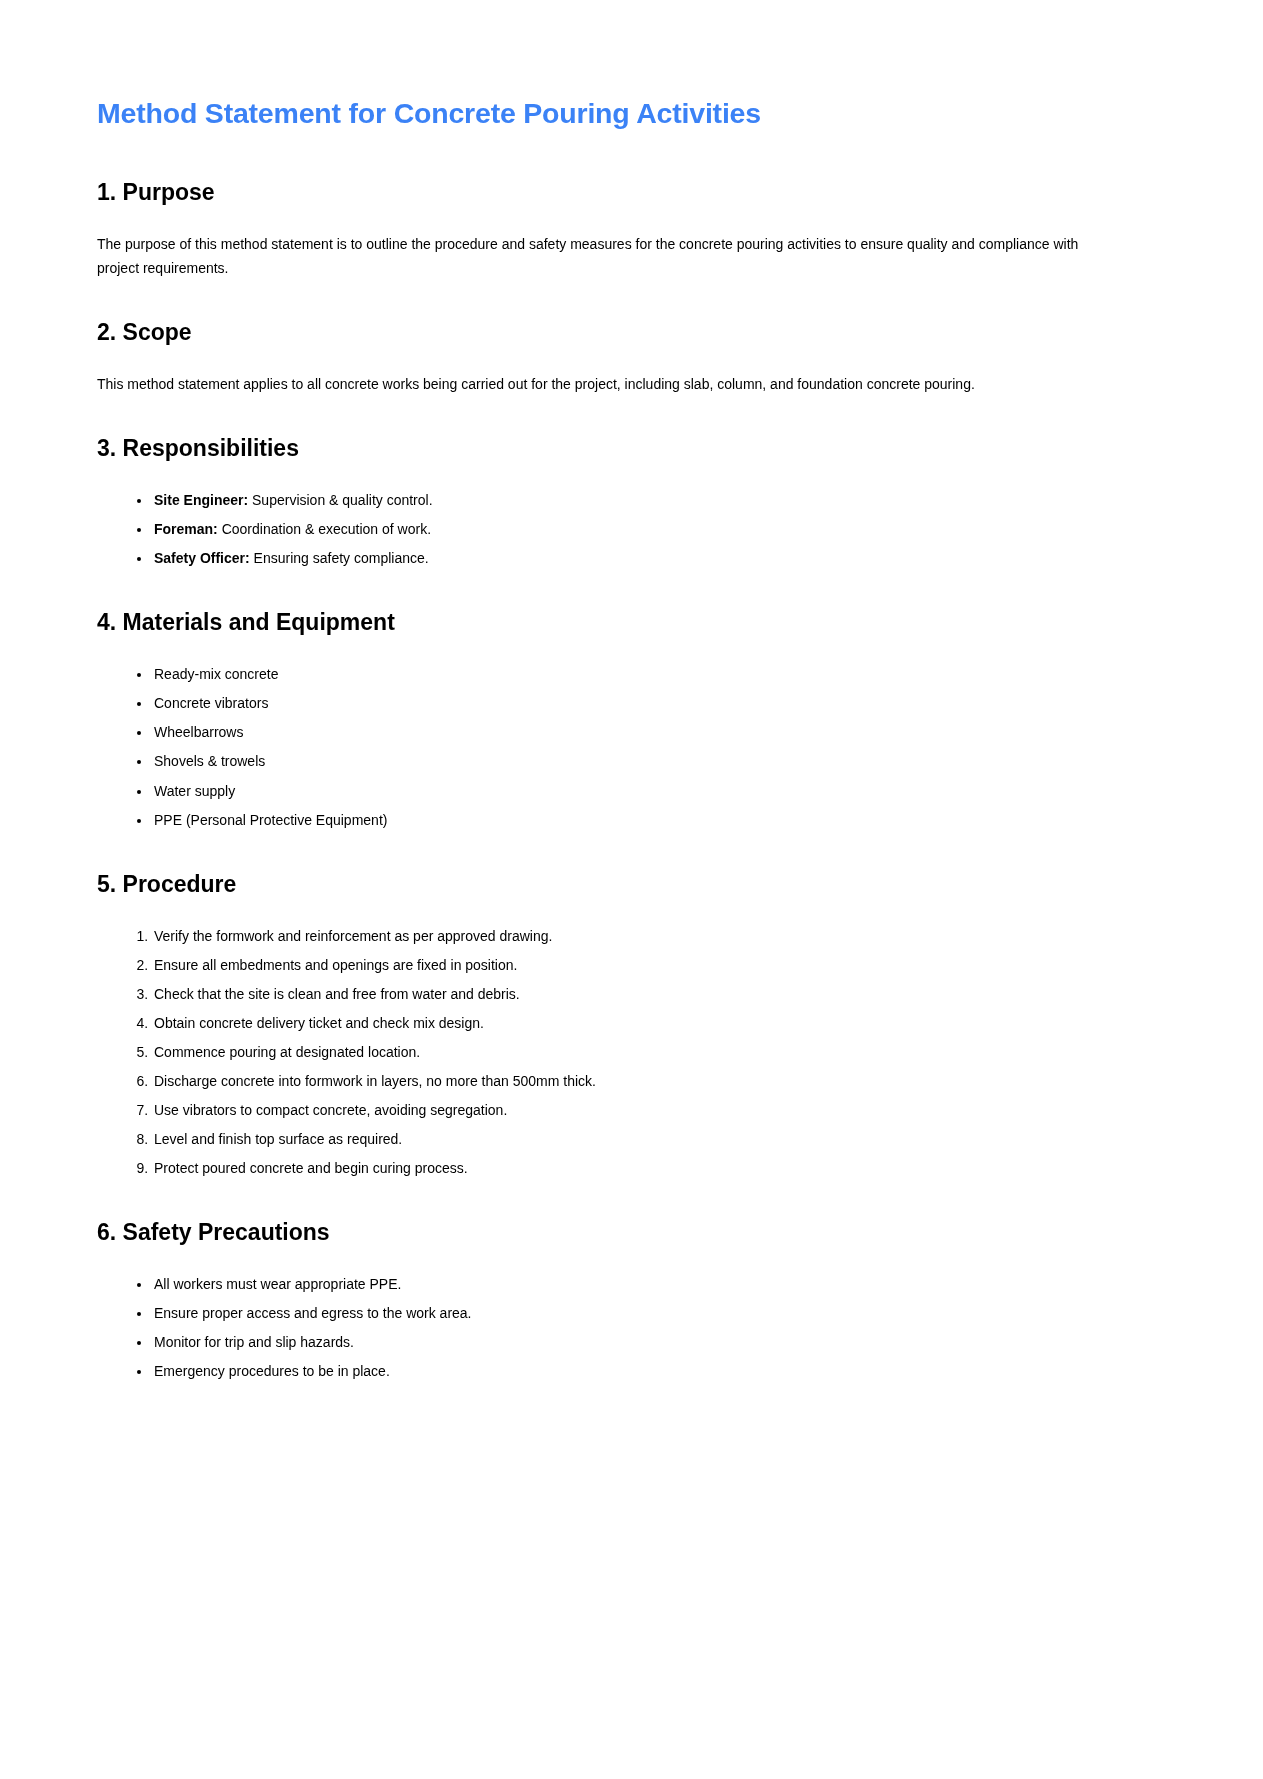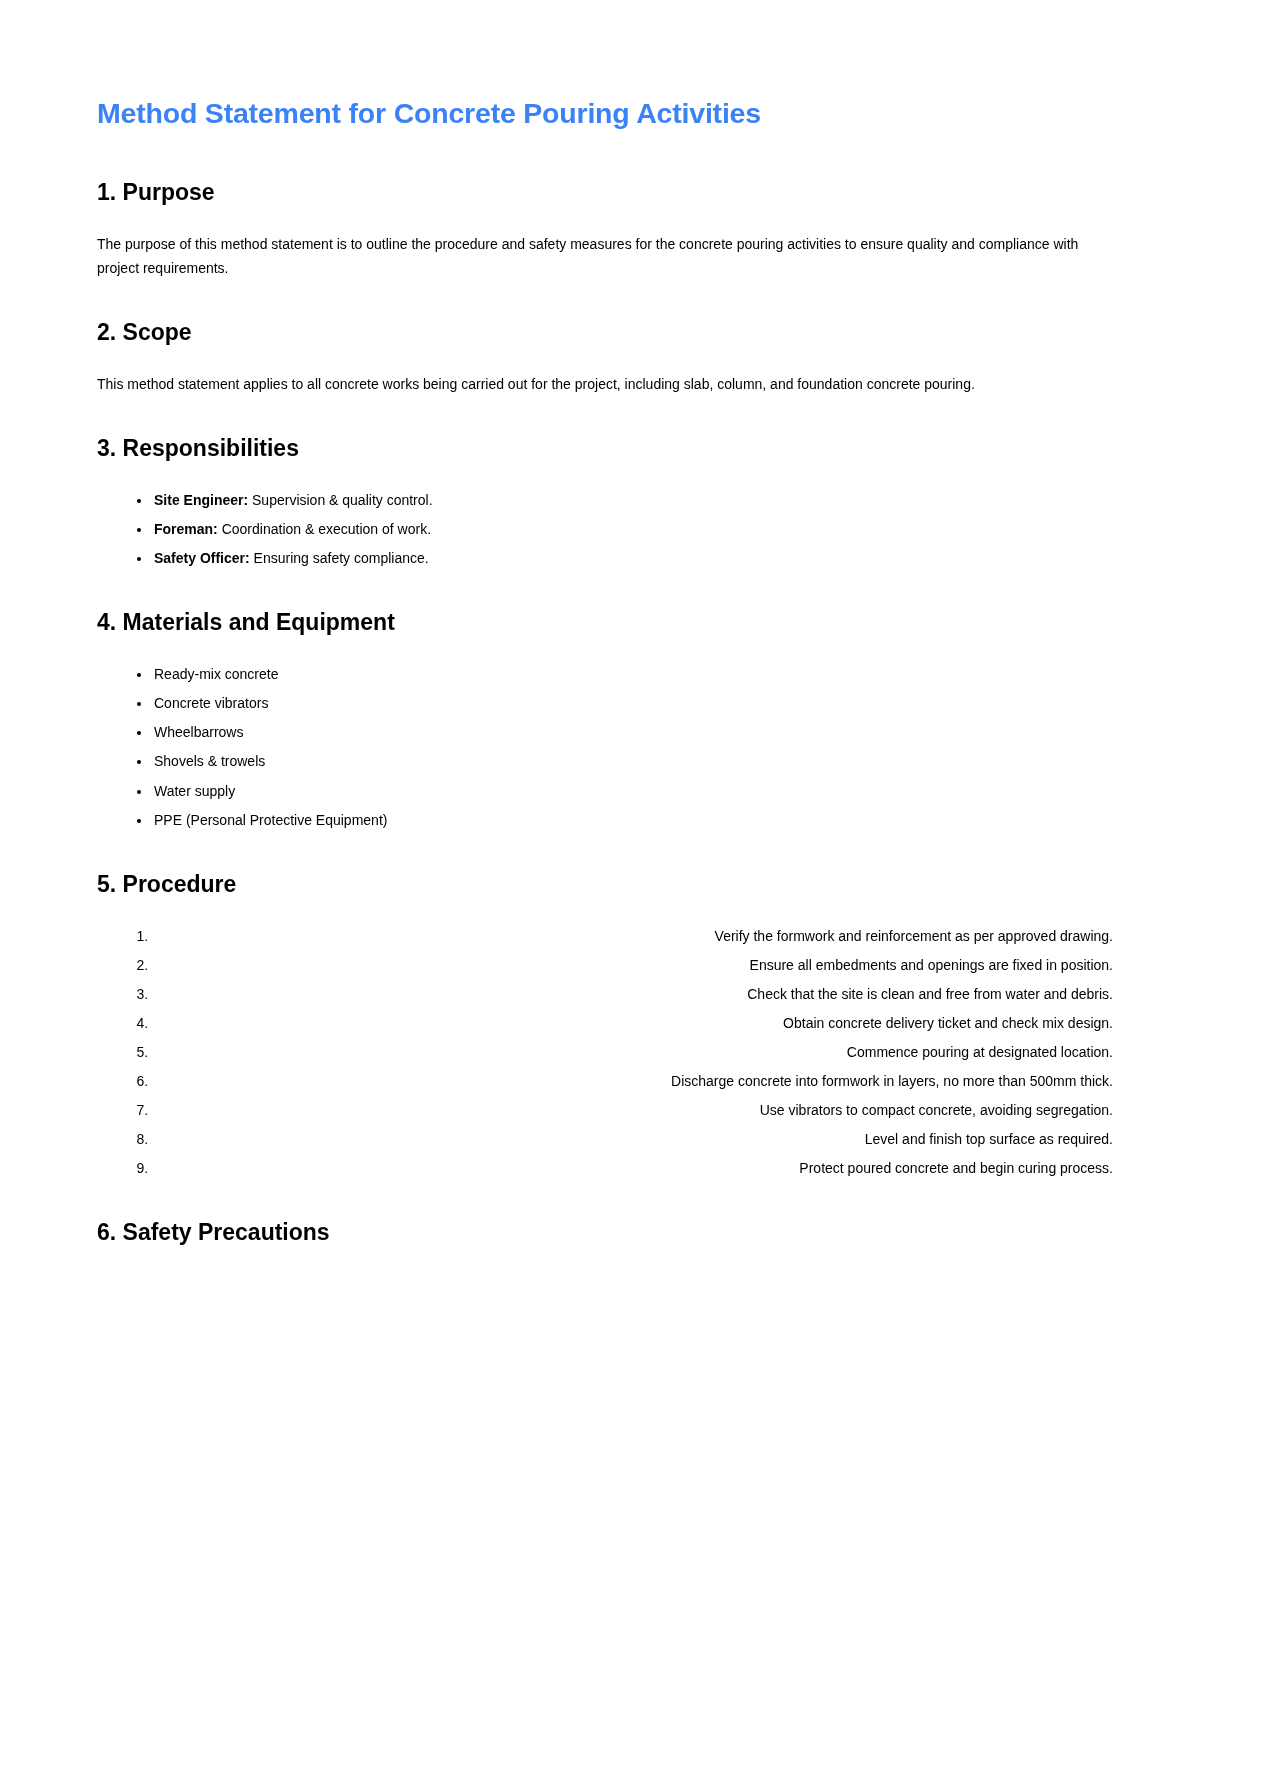--- a/index.html
+++ b/index.html
@@ -51,21 +51,21 @@
     max-width: 990px;
   }
   ul.doc-list, ol.doc-list {
     margin: 0;
     padding-left: 55px;
     font-size: 14px;
     line-height: 1.72;
     color: #000000;
   }
   ul.doc-list { list-style-type: disc; }
-  ol.doc-list { list-style-type: decimal; text-align: right; }
+  ol.doc-list { list-style-type: decimal; }
   ul.doc-list li, ol.doc-list li {
     margin: 0 0 5px 0;
     padding-left: 2px;
   }
   ul.doc-list li:last-child, ol.doc-list li:last-child {
     margin-bottom: 0;
   }
   .role-name {
     font-weight: bold;
   }
@@ -121,17 +121,23 @@
       <li>Commence pouring at designated location.</li>
       <li>Discharge concrete into formwork in layers, no more than 500mm thick.</li>
       <li>Use vibrators to compact concrete, avoiding segregation.</li>
       <li>Level and finish top surface as required.</li>
       <li>Protect poured concrete and begin curing process.</li>
     </ol>
   </div>
 
   <div class="section">
     <h2 class="section-heading">6. Safety Precautions</h2>
+    <ul class="doc-list">
+      <li>All workers must wear appropriate PPE.</li>
+      <li>Ensure proper access and egress to the work area.</li>
+      <li>Monitor for trip and slip hazards.</li>
+      <li>Emergency procedures to be in place.</li>
+    </ul>
   </div>
 
   <div class="spacer-bottom"></div>
 
 </div>
 
 </body></html>

